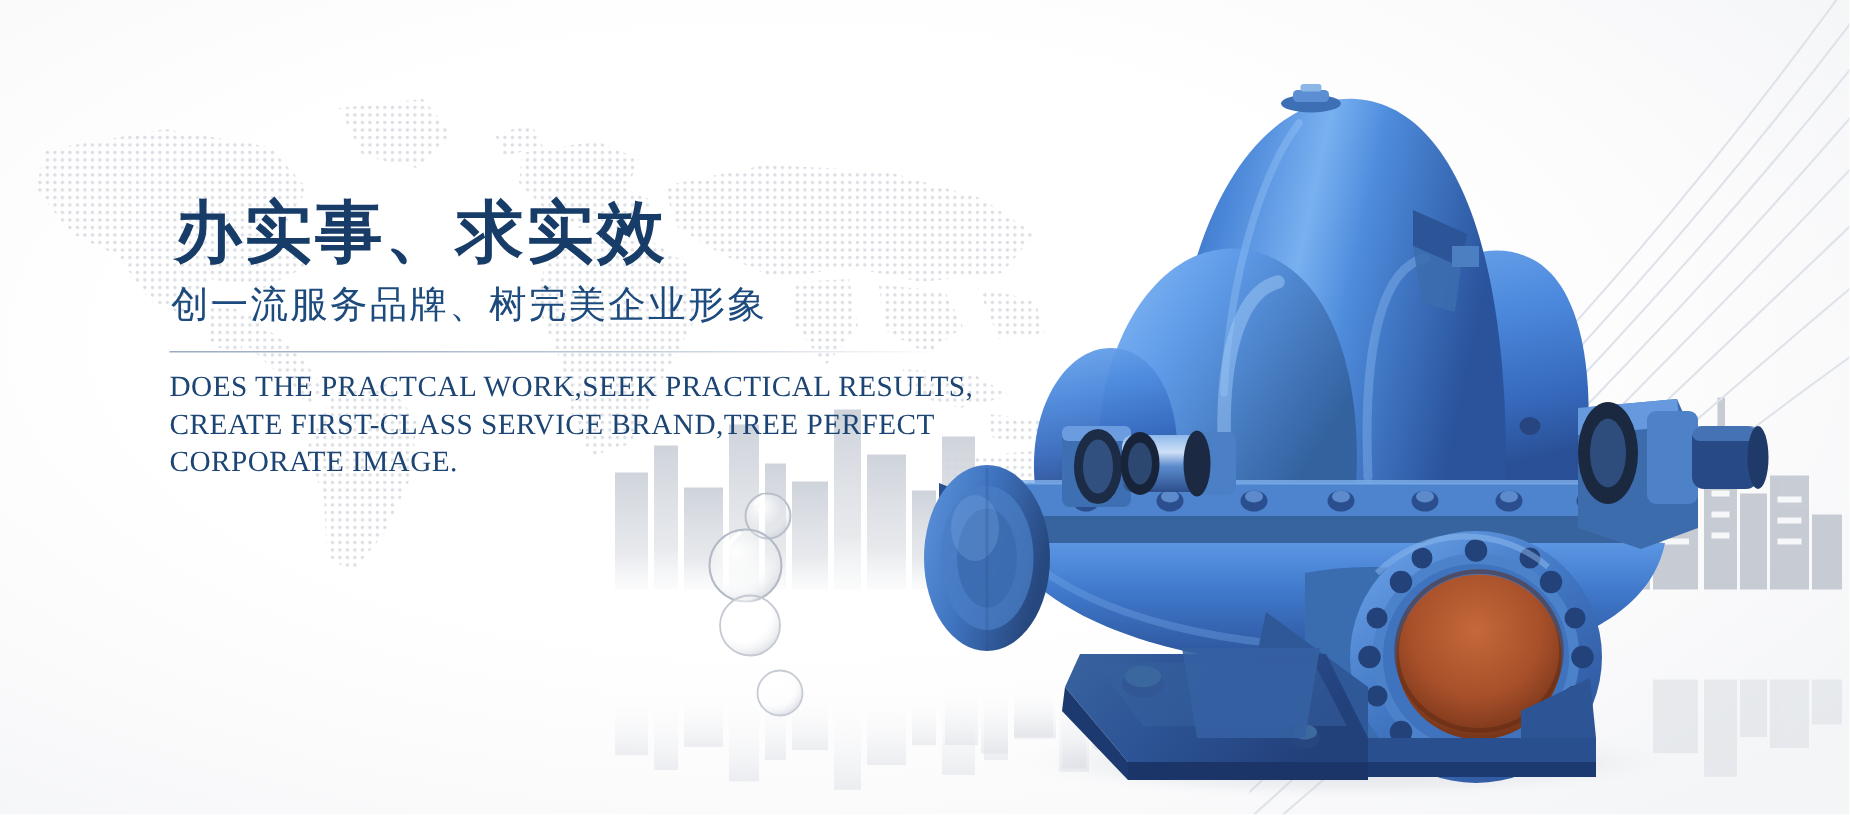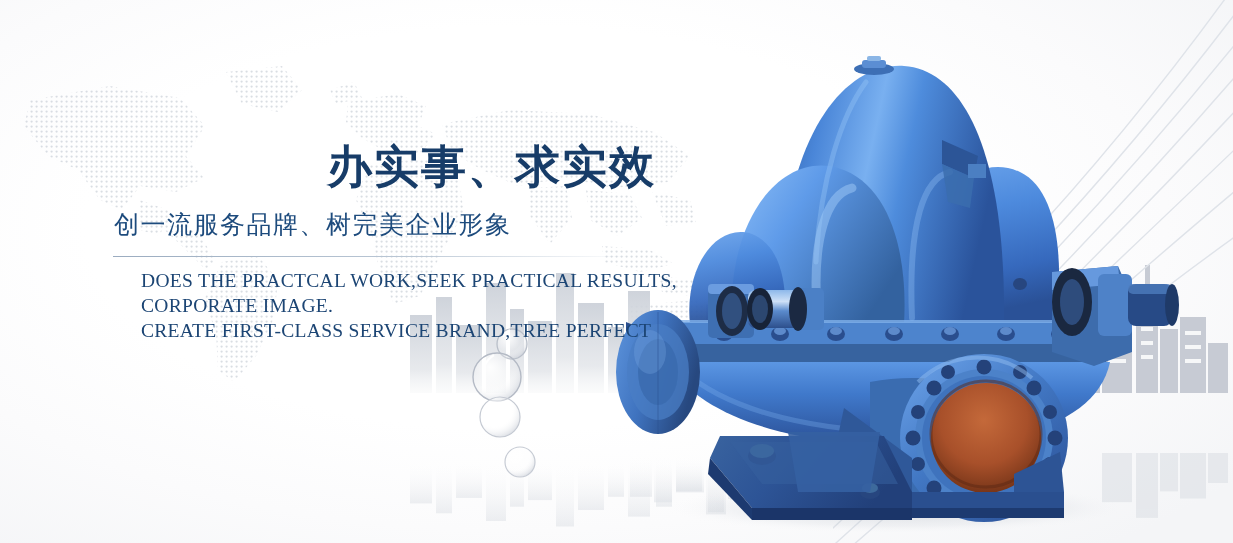--- a/index.html
+++ b/index.html
@@ -33,23 +33,22 @@
     top:126px;
     width:560px;
   }
   #headline{
     font-family:"DejaVu Serif","Liberation Serif",serif;
     font-size:45px;
     line-height:50px;
     font-weight:700;
     color:#173c68;
     letter-spacing:2px;
-    margin:16px;
+    margin:4px;
     white-space:nowrap;
-    text-align:right;
   }
   #subhead{
     font-family:"DejaVu Serif","Liberation Serif",serif;
     font-size:25px;
     line-height:34px;
     color:#1d4b7d;
     letter-spacing:1.5px;
     margin:6px 0 14px 2px;
     white-space:nowrap;
   }
@@ -60,21 +59,21 @@
     background:linear-gradient(to right,#9bacc0 0%,#b9c6d4 55%,rgba(185,198,212,0) 100%);
   }
   #eng{
     margin:11px 0 0 1px;
     font-family:"Liberation Serif","DejaVu Serif",serif;
     font-size:19.5px;
     line-height:25px;
     color:#1c4574;
     letter-spacing:.3px;
   }
-  #eng div{white-space:nowrap;margin-left:28px;}
+  #eng div{white-space:nowrap;}
 
   
   #pump{
     position:absolute;
     left:612px;
     top:22px;
     width:580px;
     height:510px;
   }
 </style>
@@ -439,18 +438,18 @@
 
     <path d="M176 410 L268 410 L258 470 L186 470 Z" fill="#3561a2" opacity=".9"></path>
   </svg>
 
   <div id="copy">
     <h1 id="headline">办实事、求实效</h1>
     <div id="subhead">创一流服务品牌、树完美企业形象</div>
     <div id="divider"></div>
     <div id="eng">
       <div>DOES THE PRACTCAL WORK,SEEK PRACTICAL RESULTS,</div>
+      <div>CREATE FIRST-CLASS SERVICE BRAND,TREE PERFECT</div>
       <div>CORPORATE IMAGE.</div>
-      <div>CREATE FIRST-CLASS SERVICE BRAND,TREE PERFECT</div>
     </div>
   </div>
 
 </div>
 
 </body></html>

